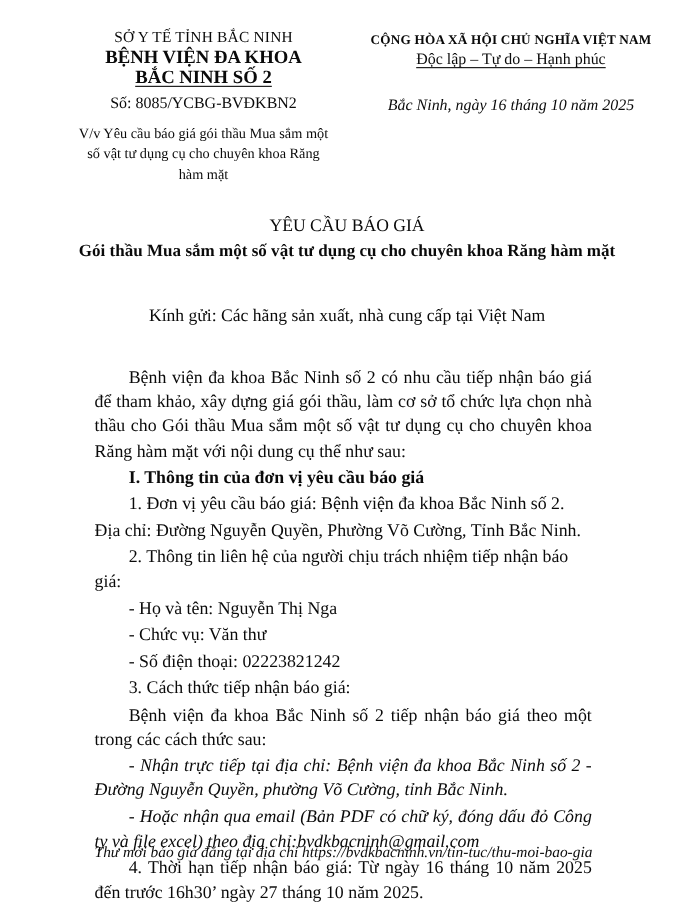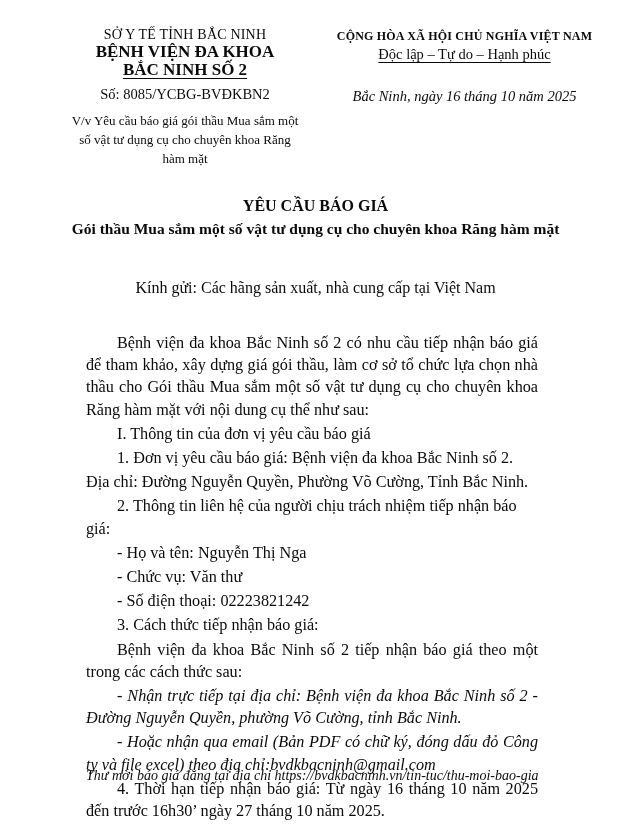--- a/index.html
+++ b/index.html
@@ -30,33 +30,33 @@
   .org-parent   { font-size: 14px; letter-spacing: .2px; }
   .org-bold     { font-size: 17px; font-weight: bold; line-height: 18px; }
   .u            { text-decoration: underline; text-underline-offset: 3px; }
   .doc-number   { font-size: 14.5px; margin-top: 7px; }
   .doc-subject  { font-size: 13px; line-height: 19px; margin: 8px auto 0; width: 236px; }
   .motto1       { font-size: 12px; font-weight: bold; line-height: 18px; letter-spacing: .2px; }
   .motto2       { font-size: 14.5px; font-weight: normal; line-height: 19px; }
   .date-line    { font-size: 14.5px; font-style: italic; margin-top: 24px; }
   
   .title-block  { text-align: center; margin-top: 27px; padding: 0 40px; }
-  .doc-title    { font-size: 16px; font-weight: bold; line-height: 22px; }
+  .doc-title    { font-size: 16px; font-weight: normal; line-height: 22px; }
   .doc-subtitle { font-size: 15.5px; font-weight: bold; line-height: 22px; margin-top: 1px; }
   .salutation   { text-align: center; font-size: 16px; margin-top: 39px; }
   
   .body {
     padding: 0 93px 0 86px;
     margin-top: 35px;
     font-size: 16.2px;
     line-height: 22.2px;
   }
   .para         { text-align: justify; text-indent: 31px; }
   .line         { text-indent: 31px; }
-  .bold         { font-weight: normal; }
+  .bold         { font-weight: bold; }
   .italic       { font-style: italic; }
   .email-link   { color: #0a0a0a; text-decoration: underline; text-underline-offset: 2px; }
   .mt2 { margin-top: 2px; }
   
   .footnote {
     position: absolute;
     left: 86px;
     top: 768px;
     font-size: 14px;
     font-style: italic;

